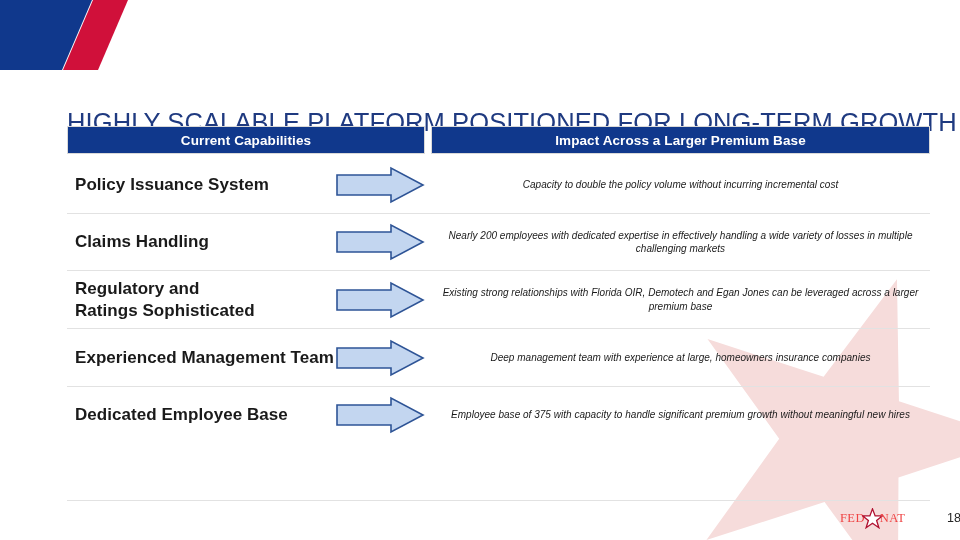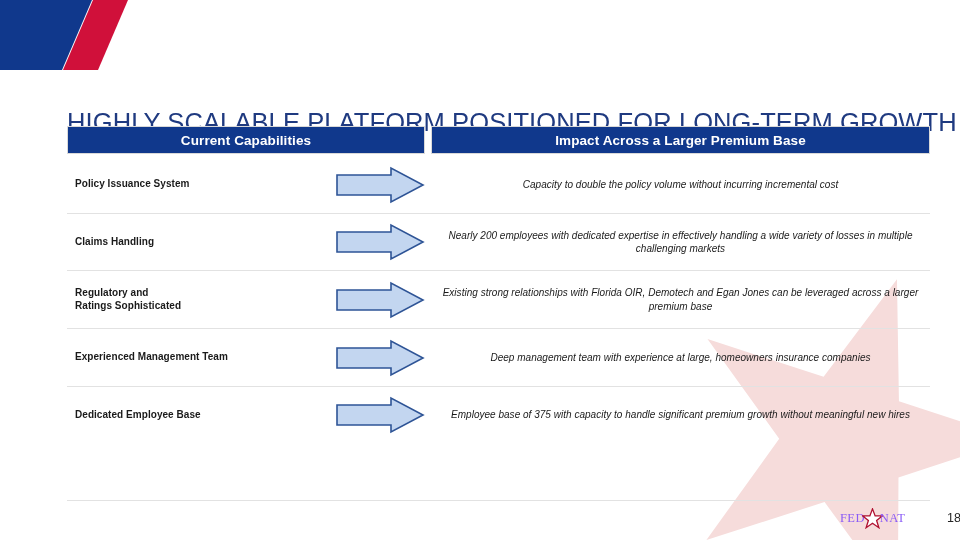--- a/index.html
+++ b/index.html
@@ -102,21 +102,21 @@
     position: relative;
     height: 100%;
     display: flex;
     align-items: center;
   }
 
   .cap-label {
     position: absolute;
     left: 8px;
     width: 300px;
-    font-size: 10px;
+    font-size: 17px;
     font-weight: bold;
     color: #1a1a1a;
     line-height: 1.28;
     letter-spacing: 0.05px;
   }
 
   .arrow-cell {
     position: absolute;
     left: 268px;
     width: 90px;
@@ -152,21 +152,21 @@
     position: absolute;
     left: 840px;
     top: 507px;
     display: flex;
     align-items: center;
     height: 22px;
   }
   .logo-fed, .logo-nat {
     font-family: "Liberation Serif", serif;
     font-size: 12.5px;
-    color: #8b5cf6;
+    color: #ef4444;
     letter-spacing: 0.4px;
     font-weight: 400;
   }
   .logo-star {
     width: 21px;
     height: 21px;
     margin: 0 -3px;
     display: block;
   }
   .page-num {

